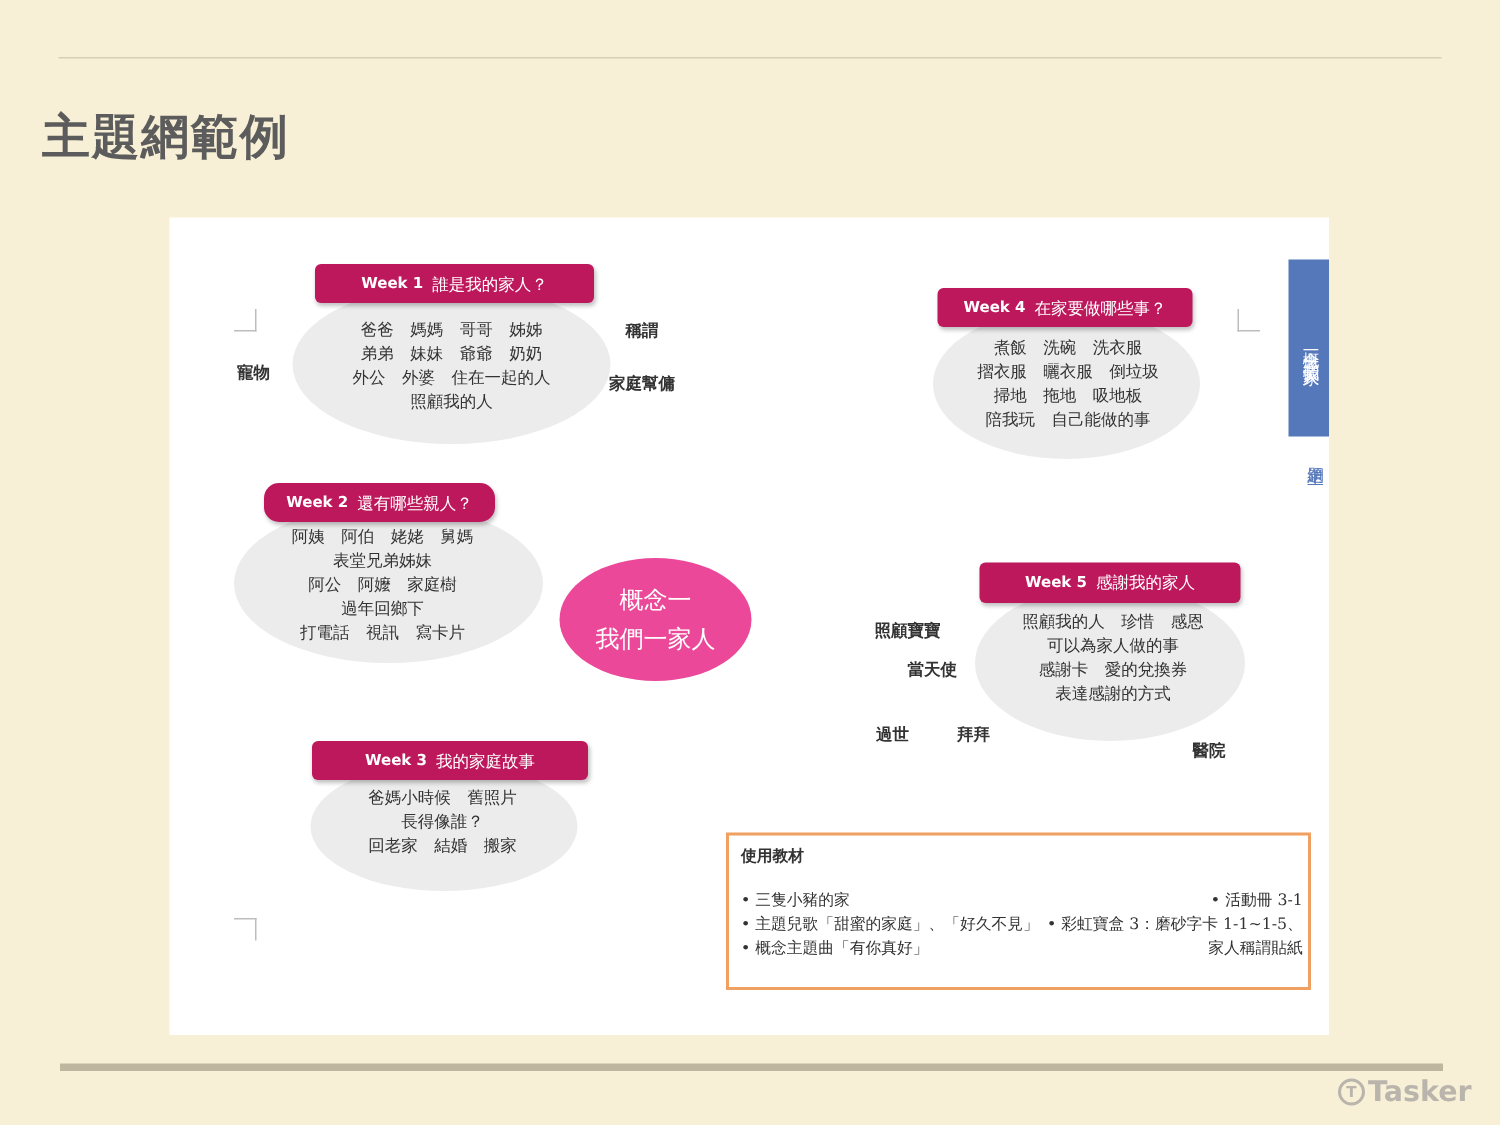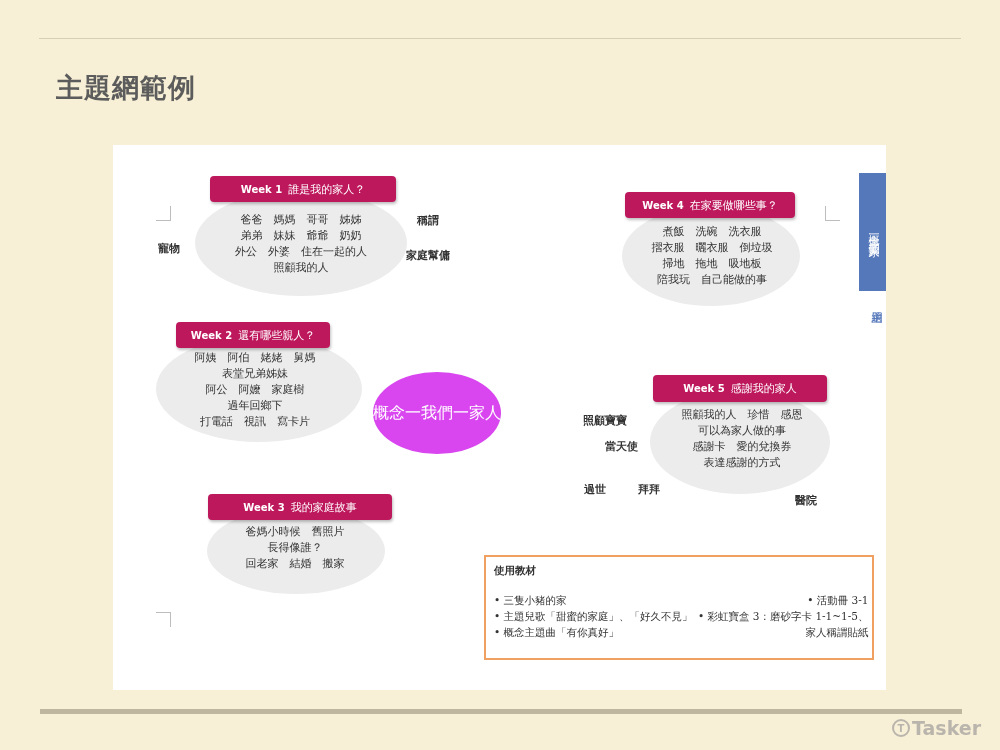--- a/index.html
+++ b/index.html
@@ -4,21 +4,21 @@
 <style>
   html, body { margin: 0; padding: 0; }
   body {
     width: 1000px; height: 750px; position: relative; overflow: hidden;
     background: #f8f0d6;
     font-family: "DejaVu Serif", "Liberation Serif", serif;
     color: #3a3a3a;
   }
   .top-rule { position: absolute; left: 39px; top: 38px; width: 922px; height: 1px; background: #d7cfb5; }
   .page-title {
-    position: absolute; left: 56px; top: 70px; font-size: 27px; font-weight: bold;
+    position: absolute; left: 28px; top: 70px; font-size: 32px; font-weight: bold;
     font-family: Liberation Sans, sans-serif; color: #5c5c5c; letter-spacing: 1px;
   }
   .bottom-rule { position: absolute; left: 40px; top: 709px; width: 922px; height: 5px; background: #bfb6a0; }
   .watermark {
     position: absolute; left: 892px; top: 717px; font-family: "DejaVu Sans", "Liberation Sans", sans-serif;
     font-weight: bold; font-size: 19px; color: #b9b5ac; display: flex; align-items: center; gap: 2px;
   }
   .wm-logo { width: 18px; height: 18px; border-radius: 50%; border: 2px solid #b9b5ac; box-sizing: border-box;
     display: flex; align-items: center; justify-content: center; font-size: 10px; }
 
@@ -30,21 +30,21 @@
     box-shadow: 1px 2px 3px rgba(0,0,0,0.25);
     font-size: 11px; display: flex; align-items: center; justify-content: center; gap: 6px;
   }
   .week-head .wk { font-family: "DejaVu Sans", "Liberation Sans", sans-serif; font-weight: bold; font-size: 10px; }
   .bubble-lines { position: absolute; text-align: center; font-size: 11px; line-height: 16px; color: #333; }
   .bubble-lines div { white-space: nowrap; }
   .free-label { position: absolute; font-size: 11px; color: #333; white-space: nowrap; font-weight: bold; }
 
   .center-ellipse {
     position: absolute; left: 373px; top: 372px; width: 128px; height: 82px; border-radius: 50%;
-    background: #d946ef; color: #fff; display: flex; flex-direction: row; align-items: center; justify-content: center;
+    background: #ec4899; color: #fff; display: flex; flex-direction: column; align-items: center; justify-content: center;
     font-size: 16px; line-height: 26px;
   }
 
   .corner { position: absolute; width: 14px; height: 14px; border-color: #bdbdbd; border-style: solid; border-width: 0; }
   .corner.bl { border-right-width: 1px; border-bottom-width: 1px; }
   .corner.lb { border-left-width: 1px; border-bottom-width: 1px; }
   .corner.tr { border-top-width: 1px; border-right-width: 1px; }
 
   .side-tab {
     position: absolute; left: 859px; top: 173px; width: 27px; height: 118px; background: #5578bb; color: #fff;
@@ -82,21 +82,21 @@
   <span>誰是我的家人？</span>
 </div>
 <div class="bubble-lines" style="left:215px;top:212px;width:172px;">
   <div>爸爸　媽媽　哥哥　姊姊</div>
   <div>弟弟　妹妹　爺爺　奶奶</div>
   <div>外公　外婆　住在一起的人</div>
   <div>照顧我的人</div>
 </div>
 
 <div class="ellipse" style="left:156px;top:336px;width:206px;height:106px;"></div>
-<div class="week-head" style="left:176px;top:322px;width:154px;height:26px;">
+<div class="week-head" style="left:176px;top:322px;width:154px;height:26px;border-radius:10px;">
   <span class="wk">Week 2</span>
   <span>還有哪些親人？</span>
 </div>
 <div class="bubble-lines" style="left:170px;top:350px;width:170px;">
   <div>阿姨　阿伯　姥姥　舅媽</div>
   <div>表堂兄弟姊妹</div>
   <div>阿公　阿嬤　家庭樹</div>
   <div>過年回鄉下</div>
   <div>打電話　視訊　寫卡片</div>
 </div>

